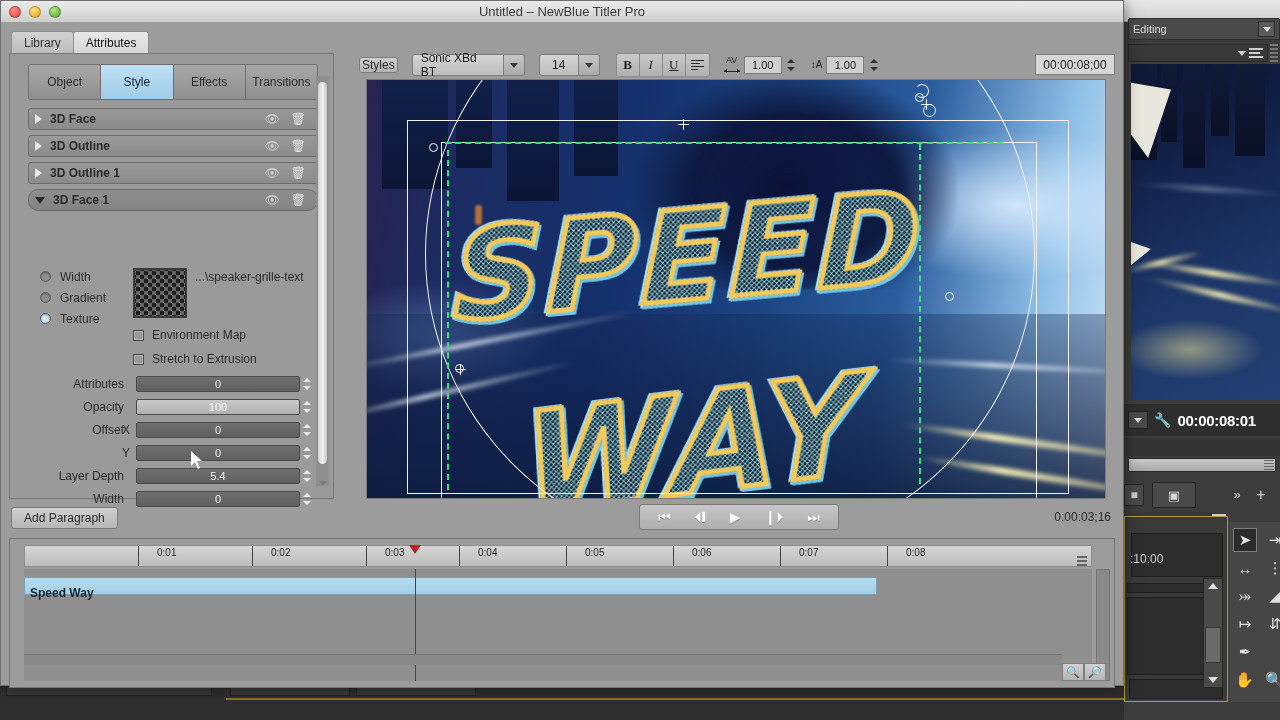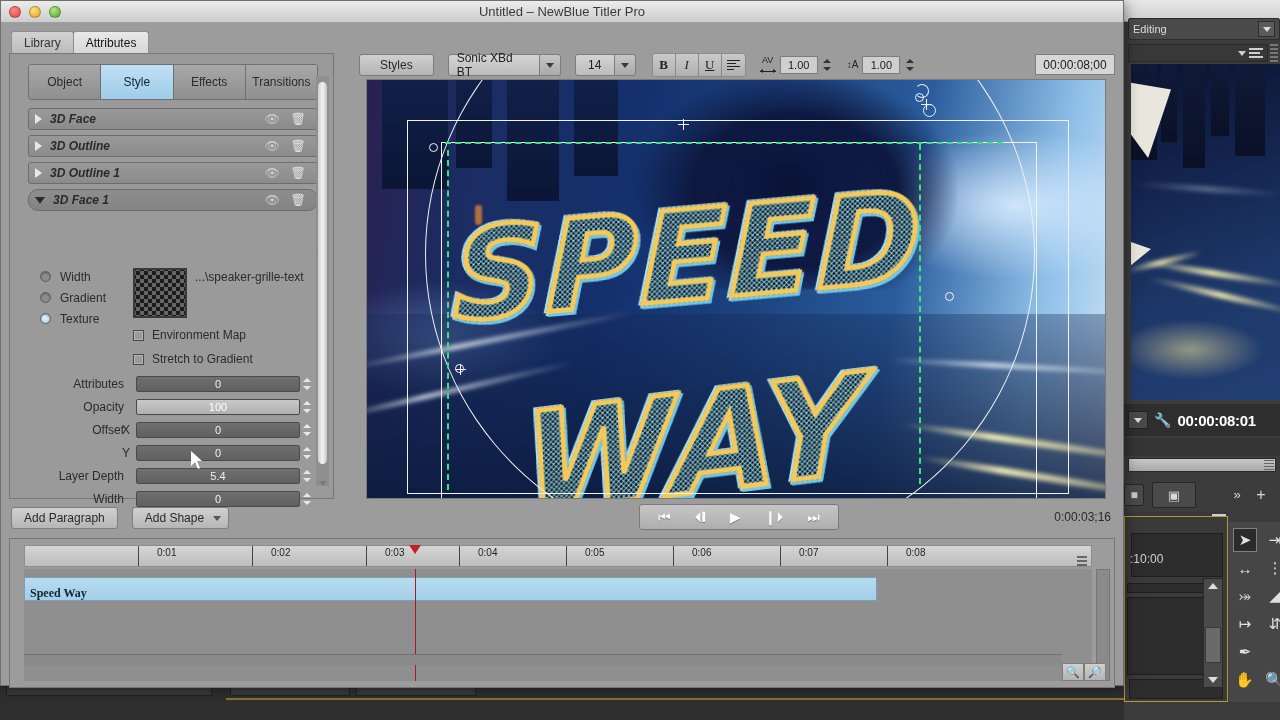--- a/index.html
+++ b/index.html
@@ -109,21 +109,21 @@
   .seg.active { background:linear-gradient(#bfe0f4,#9fcce9); color:#123;text-align:center; }
 
   .layerlist { position:absolute; left:18px; top:54px; width:290px; }
   .layer { height:22px; margin-bottom:5px; background:linear-gradient(#999,#8b8b8b);
            border:1px solid #6c6c6c; border-radius:3px; display:flex; align-items:center;
            padding:0 6px; position:relative; }
   .layer.open { background:linear-gradient(#8e8e8e,#838383);border-radius:10px; }
   .tri { width:0;height:0; margin-right:8px; }
   .tri.right { border-top:5px solid transparent;border-bottom:5px solid transparent;border-left:7px solid #e8e8e8; }
   .tri.down { border-left:5px solid transparent;border-right:5px solid transparent;border-top:7px solid #2c2c2c; }
-  .layer .nm { font-size:12px; font-weight:bold; color:#2a2a2a;font-style:italic; }
+  .layer .nm { font-size:12px; font-weight:bold; color:#2a2a2a; }
   .layer .ic { position:absolute; width:18px; height:16px; display:flex; align-items:center; justify-content:center;}
   .layer .eye { right:36px; } .layer .trash { right:10px; }
 
   .radios { position:absolute; left:30px; top:212px; }
   .radiorow { display:flex; align-items:center; height:21px; }
   .rad { width:11px; height:11px; border-radius:50%; background:#8d8d8d;
          border:1px solid #5f5f5f; box-shadow: inset 0 1px 2px rgba(0,0,0,.35); margin-right:9px; }
   .rad.on { background:radial-gradient(circle at 40% 35%, #e8f4ff, #a9cfe4); }
   .radiorow span { font-size:12px; color:#2b2b2b; }
 
@@ -157,33 +157,33 @@
   .spin i.u { border-bottom:4px solid #e8e8e8; }
   .spin i.d { border-top:4px solid #e8e8e8; }
 
   .lp-scroll { position:absolute; right:4px; top:22px; width:13px; height:410px; }
   .lp-scroll .track { position:absolute; inset:0; background:#8f8f8f; }
   .lp-scroll .thumb { position:absolute; left:2px; top:6px; width:9px; height:382px;
                       border-radius:5px; background:linear-gradient(90deg,#cfcfcf,#f2f2f2,#c6c6c6); }
   .lp-scroll .ar { position:absolute; left:3px; bottom:0; width:0;height:0;
                    border-left:4px solid transparent;border-right:4px solid transparent;border-top:5px solid #7a7a7a;}
 
-  .addrow { position:absolute; left:10px; top:484px; display:flex; gap:14px; }
+  .addrow { position:absolute; left:10px; top:484px; display:flex; gap:14px;flex-direction:column; }
   .btn { height:22px; background:linear-gradient(#d0d0d0,#b6b6b6); border:1px solid #7d7d7d;
          border-radius:3px; display:flex; align-items:center; justify-content:center;
          font-size:12px; color:#2a2a2a; padding:0 12px; }
   .btn.dd { padding-right:24px; position:relative; }
   .btn.dd .cv { position:absolute; right:7px; top:8px; width:0;height:0;
                 border-left:4px solid transparent;border-right:4px solid transparent;border-top:5px solid #555;}
 
   
   .toolbar { position:absolute; left:358px; top:30px; width:756px; height:24px; display:flex; align-items:center; }
-  .tb-btn { height:22px; background:linear-gradient(#d0d0d0,#b4b4b4); border:1px solid #7d7d7d;
+  .tb-btn { height:16px; background:linear-gradient(#d0d0d0,#b4b4b4); border:1px solid #7d7d7d;
             border-radius:3px; font-size:12px; color:#2a2a2a; display:flex; align-items:center;
-            justify-content:center; padding:0 20px; }
+            justify-content:center; padding:0 2px; }
   .tb-combo { display:flex; margin-left:14px; }
   .tb-combo .fld { height:22px; background:linear-gradient(#d4d4d4,#bcbcbc); border:1px solid #7d7d7d;
                    border-radius:3px 0 0 3px; font-size:12px; color:#222; display:flex;
                    align-items:center; justify-content:center; padding:0 8px; }
   .tb-combo .arw { width:21px; height:22px; background:linear-gradient(#c6c6c6,#aaa);
                    border:1px solid #7d7d7d; border-left:none; border-radius:0 3px 3px 0;
                    display:flex; align-items:center; justify-content:center; }
   .cv-dark { width:0;height:0;border-left:4px solid transparent;border-right:4px solid transparent;border-top:5px solid #3a3a3a;}
   .tb-group { display:flex; margin-left:16px; border:1px solid #8a8a8a; border-radius:3px; overflow:hidden; }
   .tb-g { width:23px; height:22px; background:linear-gradient(#c9c9c9,#b0b0b0);
@@ -258,22 +258,22 @@
   .pv-time { position:absolute; right:12px; top:487px; font-size:12px; color:#2a2a2a; }
 
   
   .timeline { position:absolute; left:8px; top:515px; width:1106px; height:150px;
               background:#9c9c9c; border:1px solid #767676; }
   .tl-ruler { position:absolute; left:14px; top:6px; right:22px; height:22px;
               background:linear-gradient(#d5d5d5,#bdbdbd); border:1px solid #8c8c8c; }
   .tl-lbl { position:absolute; top:1px; font-size:10px; color:#1f1f1f; padding-left:19px; }
   .tl-major { position:absolute; top:0; bottom:0; width:1px; background:#444; }
   .tl-track { position:absolute; left:14px; top:30px; right:22px; height:112px; background:#8f8f8f; }
-  .tl-clip { position:absolute; left:0; top:8px; height:24px;
-             background:linear-gradient(#b6dcf0,#a2cfe9); border:1px solid #7d9fb4;font-family:Liberation Serif, serif; }
+  .tl-clip { position:absolute; left:0; top:8px; height:18px;
+             background:linear-gradient(#b6dcf0,#a2cfe9); border:1px solid #7d9fb4; }
   .tl-clip .cn { position:absolute; left:5px; top:8px; font-size:12px; color:#142430; font-weight:bold; }
   .tl-play { position:absolute; top:0; width:1px; background:#b01620; }
   .tl-playhead { position:absolute; width:0; height:0; border-left:6px solid transparent;
                  border-right:6px solid transparent; border-top:9px solid #c0202a; }
   .tl-scrollh { position:absolute; left:14px; bottom:22px; right:52px; height:11px;
                 background:#8a8a8a; border-top:1px solid #737373; }
   .tl-scrollv { position:absolute; right:4px; top:30px; width:14px; height:112px;
                 background:#8a8a8a; border:1px solid #757575; }
   .zoombtns { position:absolute; right:8px; bottom:6px; display:flex; }
   .zb { width:22px; height:18px; background:linear-gradient(#d0d0d0,#b4b4b4);
@@ -460,21 +460,21 @@
 
       <div class="swatch"></div>
       <div class="swatch-label">...\speaker-grille-text</div>
 
       <div class="cbrow" style="left:123px;top:274px;">
         <span class="cb"></span>
         <span>Environment Map</span>
       </div>
       <div class="cbrow" style="left:123px;top:298px;">
         <span class="cb"></span>
-        <span>Stretch to Gradient</span>
+        <span>Stretch to Extrusion</span>
       </div>
 
       <div class="numrow" style="top:322px;">
         <span class="lbl">Attributes</span>
         <span class="slotbox">
           <span class="v">0</span>
         </span>
         <span class="spin">
             <i class="u"></i>
             <i class="d"></i>

